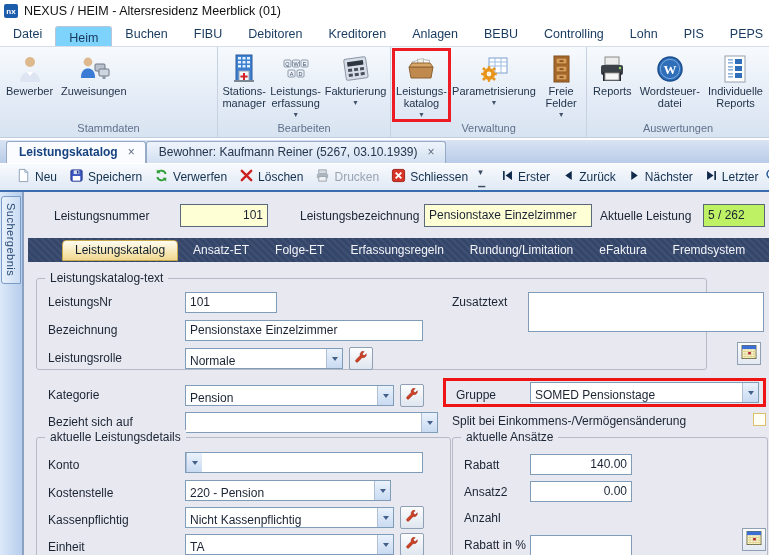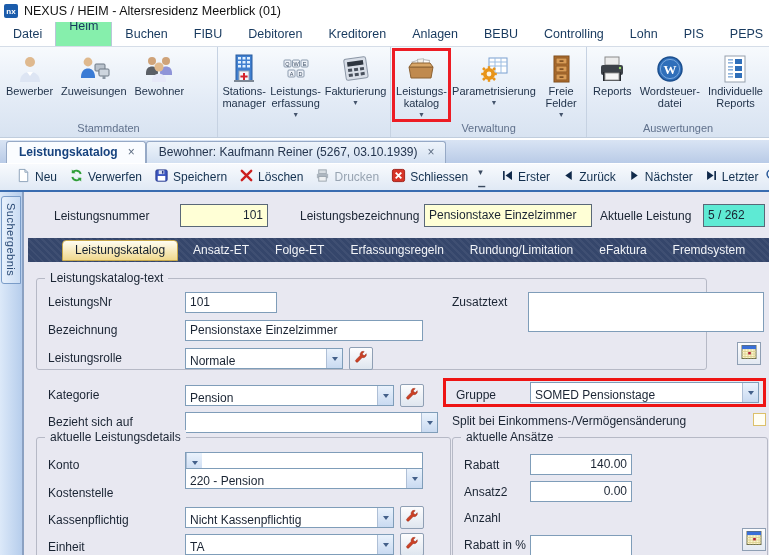--- a/index.html
+++ b/index.html
@@ -7,21 +7,21 @@
   body { font-family:"Liberation Sans", sans-serif; font-size:12px; color:#1a2433; background:#fff; position:relative; }
 
   
   .titlebar { position:absolute; left:0; top:0; width:769px; height:22px; background:#ffffff; display:flex; align-items:center; padding-left:4px; }
   .appicon { width:14px; height:14px; background:#1b5cab; border-radius:2px; color:#fff; font-size:8px; font-weight:bold; display:flex; align-items:center; justify-content:center; margin-right:6px; }
   .apptitle { font-size:12.5px; color:#111; }
 
   
   .menubar { position:absolute; left:0; top:22px; width:769px; height:25px; background:#ffffff; display:flex; align-items:flex-end; border-bottom:1px solid #d5dde8; overflow:hidden; }
   .menu-item { padding:4px 13px 5px 13px; font-size:12.5px; color:#17395e; white-space:nowrap; cursor:default; }
-  .menu-item.active { background:#86efac; border:1px solid #b9c6d8; border-bottom:none; border-radius:3px 3px 0 0; margin-bottom:-1px; padding-bottom:14px; }
+  .menu-item.active { background:#7dd3fc; border:1px solid #b9c6d8; border-bottom:none; border-radius:3px 3px 0 0; margin-bottom:-1px; padding-bottom:2px; }
 
   
   .ribbon { position:absolute; left:0; top:47px; width:769px; height:91px; background:linear-gradient(#f7fafd,#e3ebf6 60%,#d8e3f1); border-bottom:1px solid #c0cddd; display:flex; overflow:hidden; }
   .rgroup { display:flex; flex-direction:column; border-right:1px solid #c6d2e2; }
   .rbuttons { flex:1; display:flex; align-items:stretch; padding:2px 2px 0 2px; }
   .rglabel { height:16px; text-align:center; font-size:11px; color:#60718c; line-height:15px; }
   .rbtn { display:flex; flex-direction:column; align-items:center; padding:2px 4px 0 4px; min-width:46px; cursor:default; }
   .rbtn .ricon { width:32px; height:32px; flex:0 0 32px; margin-top:2px; }
   .rbtn .rlab { font-size:11px; color:#1e3048; line-height:12px; text-align:center; white-space:nowrap; }
   .rbtn .rarrow { font-size:7px; color:#44546c; line-height:8px; margin-top:2px; }
@@ -45,21 +45,21 @@
   
   .content { position:absolute; left:0; top:192px; width:769px; height:363px; background:#e8e8f1; overflow:hidden; }
   .sidestrip { position:absolute; left:0; top:0; width:22px; height:363px; background:linear-gradient(90deg,#dce9f9,#b6cdec); }
   .sidetab { position:absolute; left:1px; top:4px; width:20px; height:88px; background:linear-gradient(90deg,#e8f1fc,#cadcf3); border:1px solid #7a9cc8; border-radius:3px 0 0 3px; display:flex; align-items:center; justify-content:center; }
   .sidetab span { writing-mode:vertical-rl; font-size:11px; color:#2a4a75; letter-spacing:.5px; }
   .panel-edge { position:absolute; left:22px; top:0; width:2px; height:363px; background:#8ba1c2; }
 
   .lbl { position:absolute; font-size:12px; color:#1a2433; white-space:nowrap; }
   .fld { position:absolute; border:1px solid #5a6878; background:#fff; font-size:12px; padding:2px 4px; line-height:17px; white-space:nowrap; overflow:hidden; }
   .fld.yellow { background:#ffffd6; }
-  .fld.blue { background:#5eead4; border-color:#5a6878; }
+  .fld.blue { background:#bef264; border-color:#5a6878; }
   .fld.right { text-align:right; }
   .inp { position:absolute; border:1px solid #7f9db9; background:#fff; font-size:12px; padding:2px 4px; line-height:15px; white-space:nowrap; overflow:hidden; }
   .inp.right { text-align:right; }
   .tarea { position:absolute; border:1px solid #7f9db9; background:#fff; }
 
   .dd { position:absolute; height:21px; border:1px solid #7f9db9; background:#fff; display:flex; align-items:flex-end; }
   .dd .dd-val { flex:1; font-size:12px; padding:0 4px; white-space:nowrap; overflow:hidden; }
   .dd .dd-arrow { width:16px; height:100%; background:linear-gradient(#eaf2fc,#c9daf1); border-left:1px solid #aebfd6; display:flex; align-items:center; justify-content:center; }
   .dd .dd-arrow::after { content:""; border:3.5px solid transparent; border-top:4.5px solid #44608a; margin-top:4px; }
 
@@ -122,33 +122,20 @@
               <circle cx="10" cy="9" r="4.4" fill="#dfb98e"></circle>
               <path d="M3 24c0-6 3.5-8.5 7-8.5s7 2.5 7 8.5v1H3z" fill="#3a7bd5"></path>
               <rect x="17" y="11" width="10" height="7" rx="1" fill="#b9c2cc" stroke="#6d7885"></rect>
               <rect x="20.5" y="18" width="3" height="3" fill="#8b97a4"></rect>
               <rect x="21" y="16" width="10" height="7" rx="1" fill="#cdd5de" stroke="#6d7885"></rect>
               <rect x="24.5" y="23" width="3" height="3" fill="#8b97a4"></rect>
             </svg>
         </span>
         <span class="rlab">Zuweisungen</span>
       </div>
-      <div class="rbtn">
-        <span class="ricon">
-          <svg viewBox="0 0 32 32" width="32" height="32">
-              <circle cx="9" cy="8" r="4" fill="#cfa379"></circle>
-              <path d="M3 20c0-4.5 2.7-6.5 6-6.5s6 2 6 6.5v2H3z" fill="#5b5f66"></path>
-              <circle cx="23" cy="8" r="4" fill="#cfa379"></circle>
-              <path d="M17 20c0-4.5 2.7-6.5 6-6.5s6 2 6 6.5v2H17z" fill="#8f94d8"></path>
-              <circle cx="16" cy="14" r="4.6" fill="#e0b98d"></circle>
-              <path d="M9 28c0-5 3.2-7.2 7-7.2s7 2.2 7 7.2v1H9z" fill="#e7e9f8"></path>
-            </svg>
-        </span>
-        <span class="rlab">Bewohner</span>
-      </div>
     </div>
     <div class="rglabel">Stammdaten</div>
   </div>
 
   <div class="rgroup" style="width:173px">
     <div class="rbuttons">
       <div class="rbtn">
         <span class="ricon">
           <svg viewBox="0 0 32 32" width="32" height="32">
               <rect x="8" y="2" width="16" height="26" fill="#3f7fd0" stroke="#2a5d9e"></rect>
@@ -208,20 +195,21 @@
                   <rect x="14" y="20" width="4" height="3"></rect>
                   <rect x="20" y="20" width="4" height="3"></rect>
                 </g>
               </g>
             </svg>
         </span>
         <span class="rlab">Fakturierung</span>
         <span class="rarrow">▼</span>
       </div>
     </div>
+    <div class="rglabel">Bearbeiten</div>
   </div>
 
   <div class="rgroup" style="width:196px">
     <div class="rbuttons">
       <div class="rbtn hl">
         <span class="ricon">
           <svg viewBox="0 0 32 32" width="32" height="32">
               <rect x="8" y="8" width="6" height="9" fill="#fff" stroke="#b9b9b9" transform="rotate(-18 11 12)"></rect>
               <rect x="13" y="6" width="6" height="10" fill="#f5f2ea" stroke="#b9b9b9" transform="rotate(-6 16 11)"></rect>
               <rect x="18" y="7" width="6" height="9" fill="#fff" stroke="#b9b9b9" transform="rotate(8 21 11)"></rect>
@@ -347,35 +335,35 @@
   <div class="grip"></div>
   <div class="tbtn">
     <span><svg width="15" height="15" viewBox="0 0 16 16">
           <path d="M3.5 1.5h6l3 3v10h-9z" fill="#fff" stroke="#8aa0b8"></path>
           <path d="M9.5 1.5v3h3" fill="none" stroke="#8aa0b8"></path>
         </svg></span>
     <span>Neu</span>
   </div>
   <div class="tbtn">
     <span><svg width="15" height="15" viewBox="0 0 16 16">
+          <rect x="2" y="2" width="12" height="12" rx="1.5" fill="#3b55c0" stroke="#27398a"></rect>
+          <rect x="5" y="2.5" width="6" height="4" fill="#d7def0"></rect>
+          <rect x="8.5" y="3" width="1.6" height="3" fill="#27398a"></rect>
+          <rect x="4" y="8.5" width="8" height="5" fill="#fff"></rect>
+        </svg></span>
+    <span>Speichern</span>
+  </div>
+  <div class="tbtn">
+    <span><svg width="15" height="15" viewBox="0 0 16 16">
           <path d="M12.5 6.5A5 5 0 0 0 3.6 5" fill="none" stroke="#2f9e38" stroke-width="2"></path>
           <path d="M3 1.5v4h4z" fill="#2f9e38"></path>
           <path d="M3.5 9.5a5 5 0 0 0 8.9 1.5" fill="none" stroke="#2f9e38" stroke-width="2"></path>
           <path d="M13 14.5v-4h-4z" fill="#2f9e38"></path>
         </svg></span>
     <span>Verwerfen</span>
-  </div>
-  <div class="tbtn">
-    <span><svg width="15" height="15" viewBox="0 0 16 16">
-          <rect x="2" y="2" width="12" height="12" rx="1.5" fill="#3b55c0" stroke="#27398a"></rect>
-          <rect x="5" y="2.5" width="6" height="4" fill="#d7def0"></rect>
-          <rect x="8.5" y="3" width="1.6" height="3" fill="#27398a"></rect>
-          <rect x="4" y="8.5" width="8" height="5" fill="#fff"></rect>
-        </svg></span>
-    <span>Speichern</span>
   </div>
   <div class="tbtn">
     <span><svg width="15" height="15" viewBox="0 0 16 16">
           <path d="M3 3l10 10M13 3L3 13" stroke="#cc1f1f" stroke-width="2.6" stroke-linecap="round"></path>
         </svg></span>
     <span>Löschen</span>
   </div>
   <div class="tbtn disabled">
     <span><svg width="15" height="15" viewBox="0 0 16 16">
           <rect x="4" y="2" width="8" height="4" fill="#d8dde2" stroke="#9aa4ae"></rect>
@@ -508,21 +496,21 @@
   <span class="cb" style="left:753px;top:221px"></span>
 
   <div class="gb" style="left:36px;top:245px;width:415px;height:124px">
     <span class="gb-legend">aktuelle Leistungsdetails</span>
   </div>
   <span class="lbl" style="left:48px;top:266px">Konto</span>
   <div class="dd" style="left:185px;top:260px;width:238px">
     <span class="dd-arrow"></span>
   </div>
   <span class="lbl" style="left:48px;top:294px">Kostenstelle</span>
-  <div class="dd" style="left:185px;top:276px;width:238px">
+  <div class="dd" style="left:185px;top:288px;width:206px">
     <span class="dd-val">220 - Pension</span>
     <span class="dd-arrow"></span>
   </div>
   <span class="lbl" style="left:48px;top:321px">Kassenpflichtig</span>
   <div class="dd" style="left:185px;top:315px;width:209px">
     <span class="dd-val">Nicht Kassenpflichtig</span>
     <span class="dd-arrow"></span>
   </div>
   <button class="wbtn" style="left:400px;top:314px">
     <span><svg width="14" height="14" viewBox="0 0 16 16">

